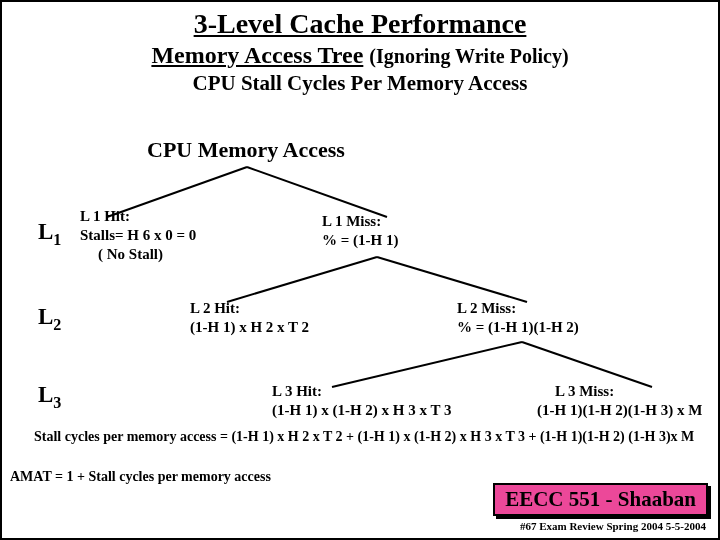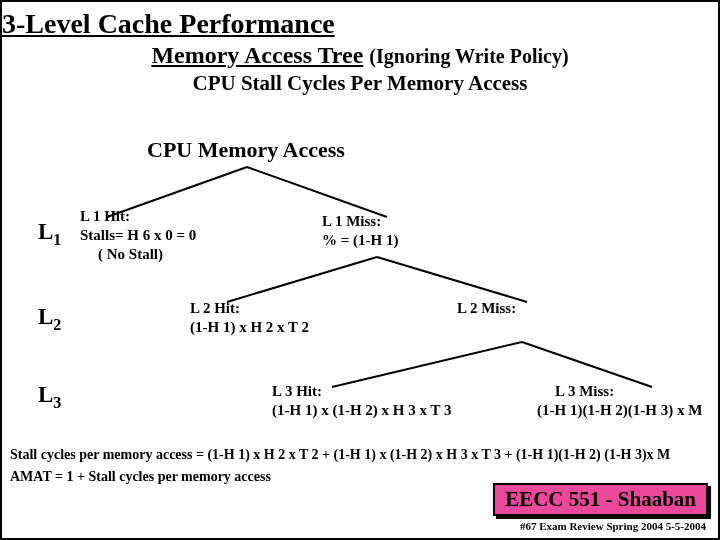--- a/index.html
+++ b/index.html
@@ -11,20 +11,21 @@
     position: relative;
   }
   .slide {
     width: 720px;
     height: 540px;
     border: 2px solid #000;
     position: relative;
     overflow: hidden;
   }
   .title {
+    text-align: center;
     font-size: 28px;
     font-weight: bold;
     margin-top: 6px;
     text-decoration: underline;
   }
   .subtitle {
     text-align: center;
     font-size: 24px;
     font-weight: bold;
     margin-top: 2px;
@@ -127,20 +128,21 @@
     <span>L</span><span class="sub">2</span>
   </div>
 
   <div class="nodetxt" style="left:188px; top:297px;">
     <div>L 2  Hit:</div>
     <div>(1-H 1) x H 2 x T 2</div>
   </div>
 
   <div class="nodetxt" style="left:455px; top:297px;">
     <div>L 2   Miss:</div>
+    <div>  %   =    (1-H 1)(1-H 2)</div>
   </div>
 
   <svg class="branch" style="left:320px; top:335px;" width="340" height="55">
     <line x1="200" y1="5" x2="10" y2="50" stroke="#000" stroke-width="2"></line>
     <line x1="200" y1="5" x2="330" y2="50" stroke="#000" stroke-width="2"></line>
   </svg>
 
   <div class="lvl" style="left:36px; top:380px;">
     <span>L</span><span class="sub">3</span>
   </div>
@@ -148,18 +150,18 @@
   <div class="nodetxt" style="left:270px; top:380px;">
     <div>L 3  Hit:</div>
     <div>(1-H 1) x (1-H 2) x H 3 x  T 3</div>
   </div>
 
   <div class="nodetxt" style="left:535px; top:380px;">
     <div style="padding-left:18px;">L 3   Miss:</div>
     <div>(1-H 1)(1-H 2)(1-H 3)  x M</div>
   </div>
 
-  <div class="bottom" style="top:444px;">Stall cycles per memory access   =   (1-H 1) x H 2 x T 2  +  (1-H 1) x (1-H 2) x H 3 x T 3   + (1-H 1)(1-H 2) (1-H 3)x M</div>
+  <div class="bottom" style="top:426px;margin-left:24px;">Stall cycles per memory access   =   (1-H 1) x H 2 x T 2  +  (1-H 1) x (1-H 2) x H 3 x T 3   + (1-H 1)(1-H 2) (1-H 3)x M</div>
   <div class="bottom" style="top:466px;">AMAT  =   1  + Stall cycles per memory access</div>
 
   <div class="course">EECC 551 - Shaaban</div>
   <div class="footnote">#67  Exam Review  Spring 2004  5-5-2004</div>
 </div>
 
 </body></html>

